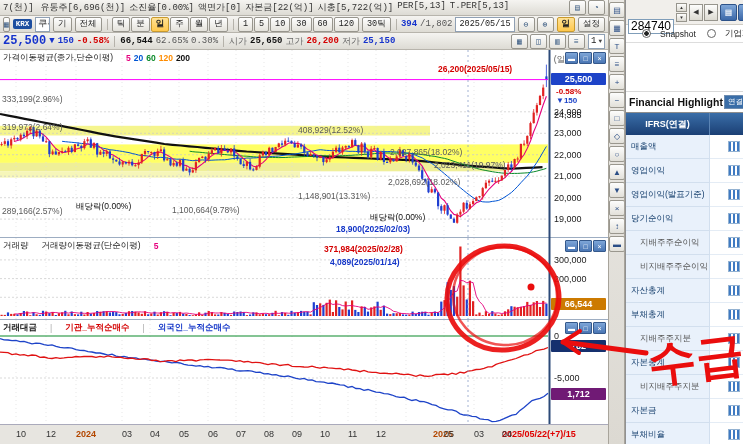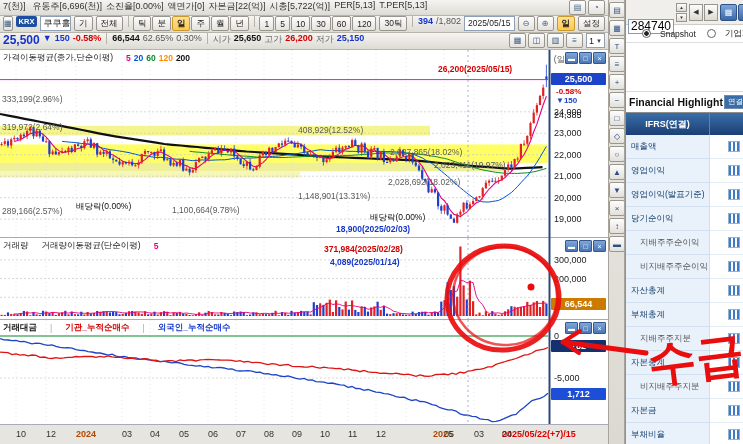--- a/index.html
+++ b/index.html
@@ -1,20 +1,20 @@
 <!DOCTYPE html>
 <html><head>
 <meta charset="utf-8">
 <style>
   html,body{margin:0;padding:0;background:#fff;font-family:"Liberation Sans",sans-serif;}
   #app{position:relative;width:743px;height:444px;background:#fff;overflow:hidden;}
   
   #chart-window{position:absolute;left:0;top:0;width:608px;height:444px;background:#fff;}
-  .tb{display:flex;align-items:flex-start;gap:3px;padding:0 3px;background:linear-gradient(#f5f4f1,#dddbd4);
-      border-bottom:1px solid #b7b4ac;font-size:9px;color:#222;white-space:nowrap;overflow:hidden;box-sizing:border-box;}
+  .tb{display:flex;align-items:center;gap:3px;padding:0 3px;background:linear-gradient(#f5f4f1,#dddbd4);
+      border-bottom:1px solid #b7b4ac;font-size:9px;color:#222;white-space:nowrap;overflow:hidden;box-sizing:border-box;font-family:Liberation Mono, monospace;}
   .tb1{height:16px;}
   .tb2{height:17px;}
   .tb3{height:17px;}
   .sp{flex:1;}
   .t1i{margin-right:4px;color:#333;}
   .ibtn{display:inline-flex;align-items:center;justify-content:center;width:15px;height:13px;
         border:1px solid #97958d;border-radius:2px;background:linear-gradient(#fefefe,#e4e2db);
         color:#34567f;font-size:8px;cursor:pointer;}
   .btn{display:inline-flex;align-items:center;justify-content:center;height:13px;padding:0 4px;
        border:1px solid #97958d;border-radius:2px;background:linear-gradient(#fefefe,#e4e2db);font-size:8.5px;color:#222;cursor:pointer;}
@@ -40,21 +40,21 @@
   .pane-hdr{position:absolute;left:3px;top:2px;font-size:8.5px;color:#222;display:flex;gap:13px;align-items:center;pointer-events:none;}
   .manum{font-weight:bold;}
   .pane-btns{position:absolute;right:2px;top:2px;display:flex;gap:1px;}
   .pbt{width:11px;height:10px;display:inline-flex;align-items:center;justify-content:center;
        background:linear-gradient(#7ea6d8,#4a76b4);color:#fff;font-size:7px;border:1px solid #35598c;border-radius:1px;cursor:pointer;}
   .badge{position:absolute;left:551px;width:55px;height:12px;line-height:12px;font-size:9px;font-weight:bold;
          color:#fff;text-align:center;border-radius:1px;}
   .b-price{top:23px;background:#1d43c8;}
   .b-vol{top:60px;background:#cc7a00;}
   .b-ind1{top:20px;background:#15306e;}
-  .b-ind2{top:68px;background:#1d4ed8;}
+  .b-ind2{top:68px;background:#701a75;}
   .bpct{position:absolute;left:556px;top:37px;font-size:8px;color:#d40000;font-weight:bold;}
   .bchg{position:absolute;left:556px;top:46px;font-size:8px;color:#1d43c8;font-weight:bold;}
   .macur{position:absolute;left:554px;top:60px;font-size:9px;color:#111;}
   .unit{position:absolute;right:40px;top:4px;font-size:8.5px;color:#555;}
   
   #date-axis{position:relative;width:608px;height:20px;background:#e7e5e0;border-top:1px solid #aab;box-sizing:border-box;}
   .dx{position:absolute;top:4px;font-size:9px;color:#333;}
   .dx.year{color:#b34700;font-weight:bold;}
   .dx-cross{position:absolute;left:502px;top:4px;font-size:9px;color:#e00000;font-weight:bold;}
   

